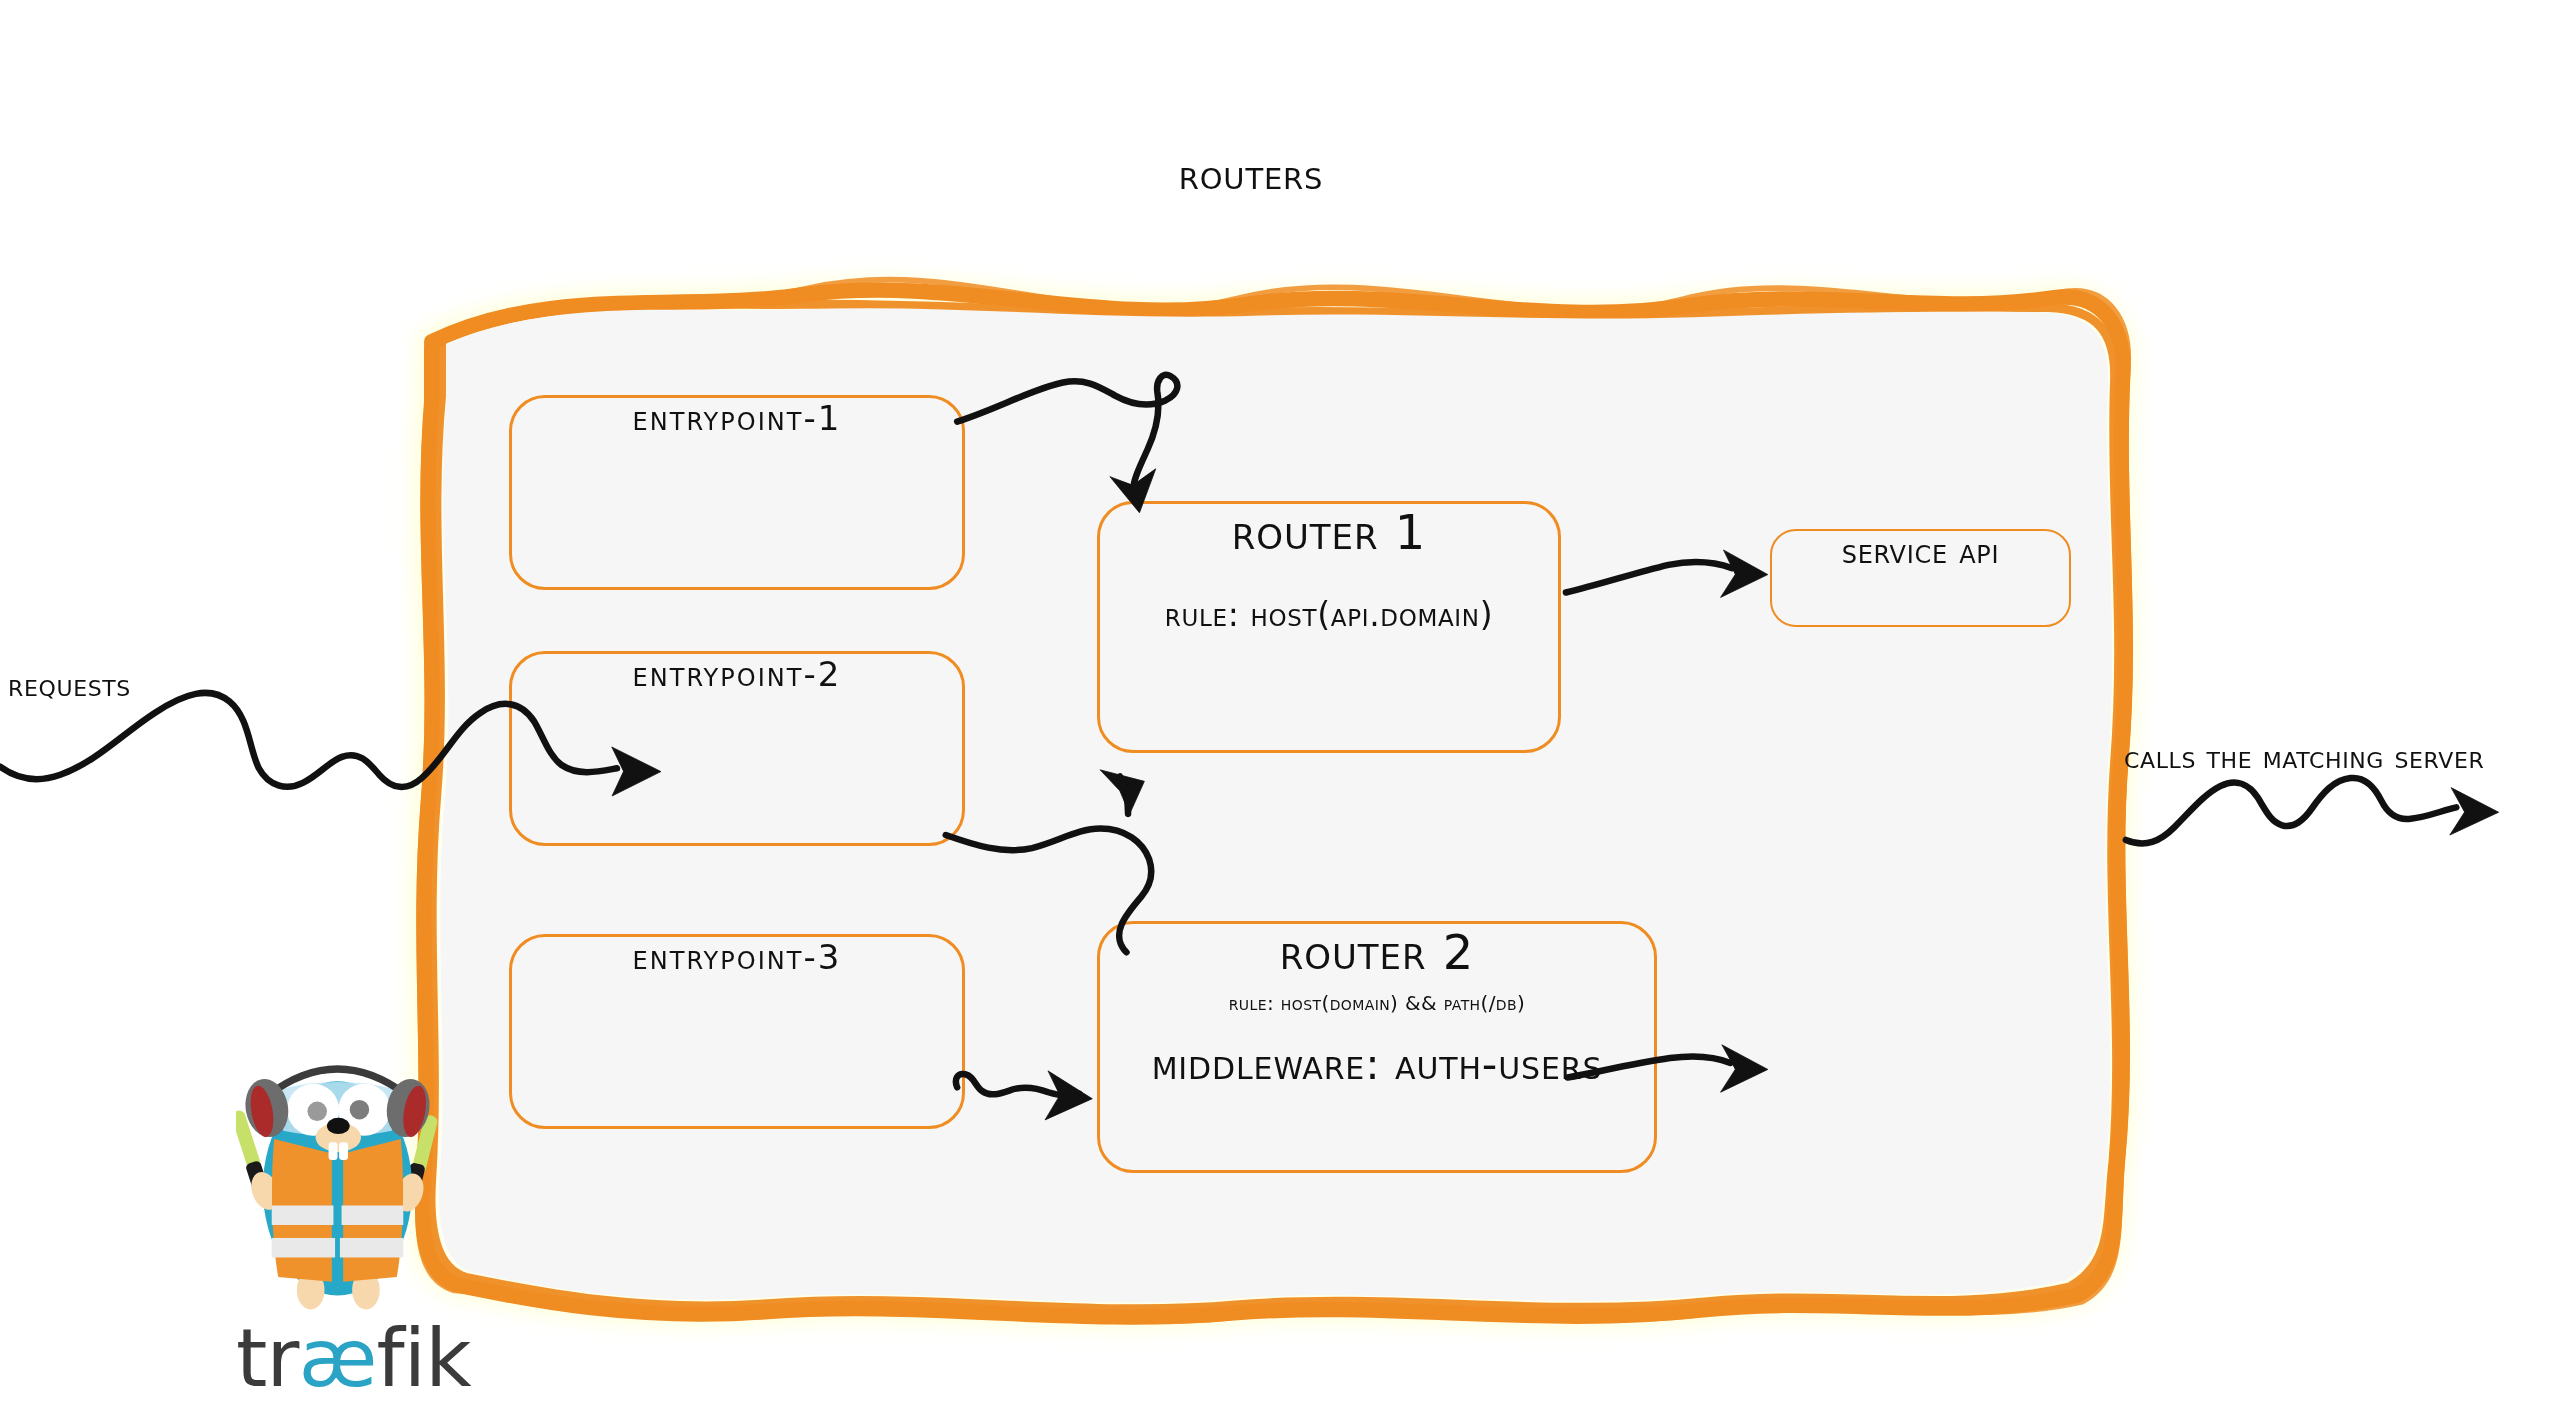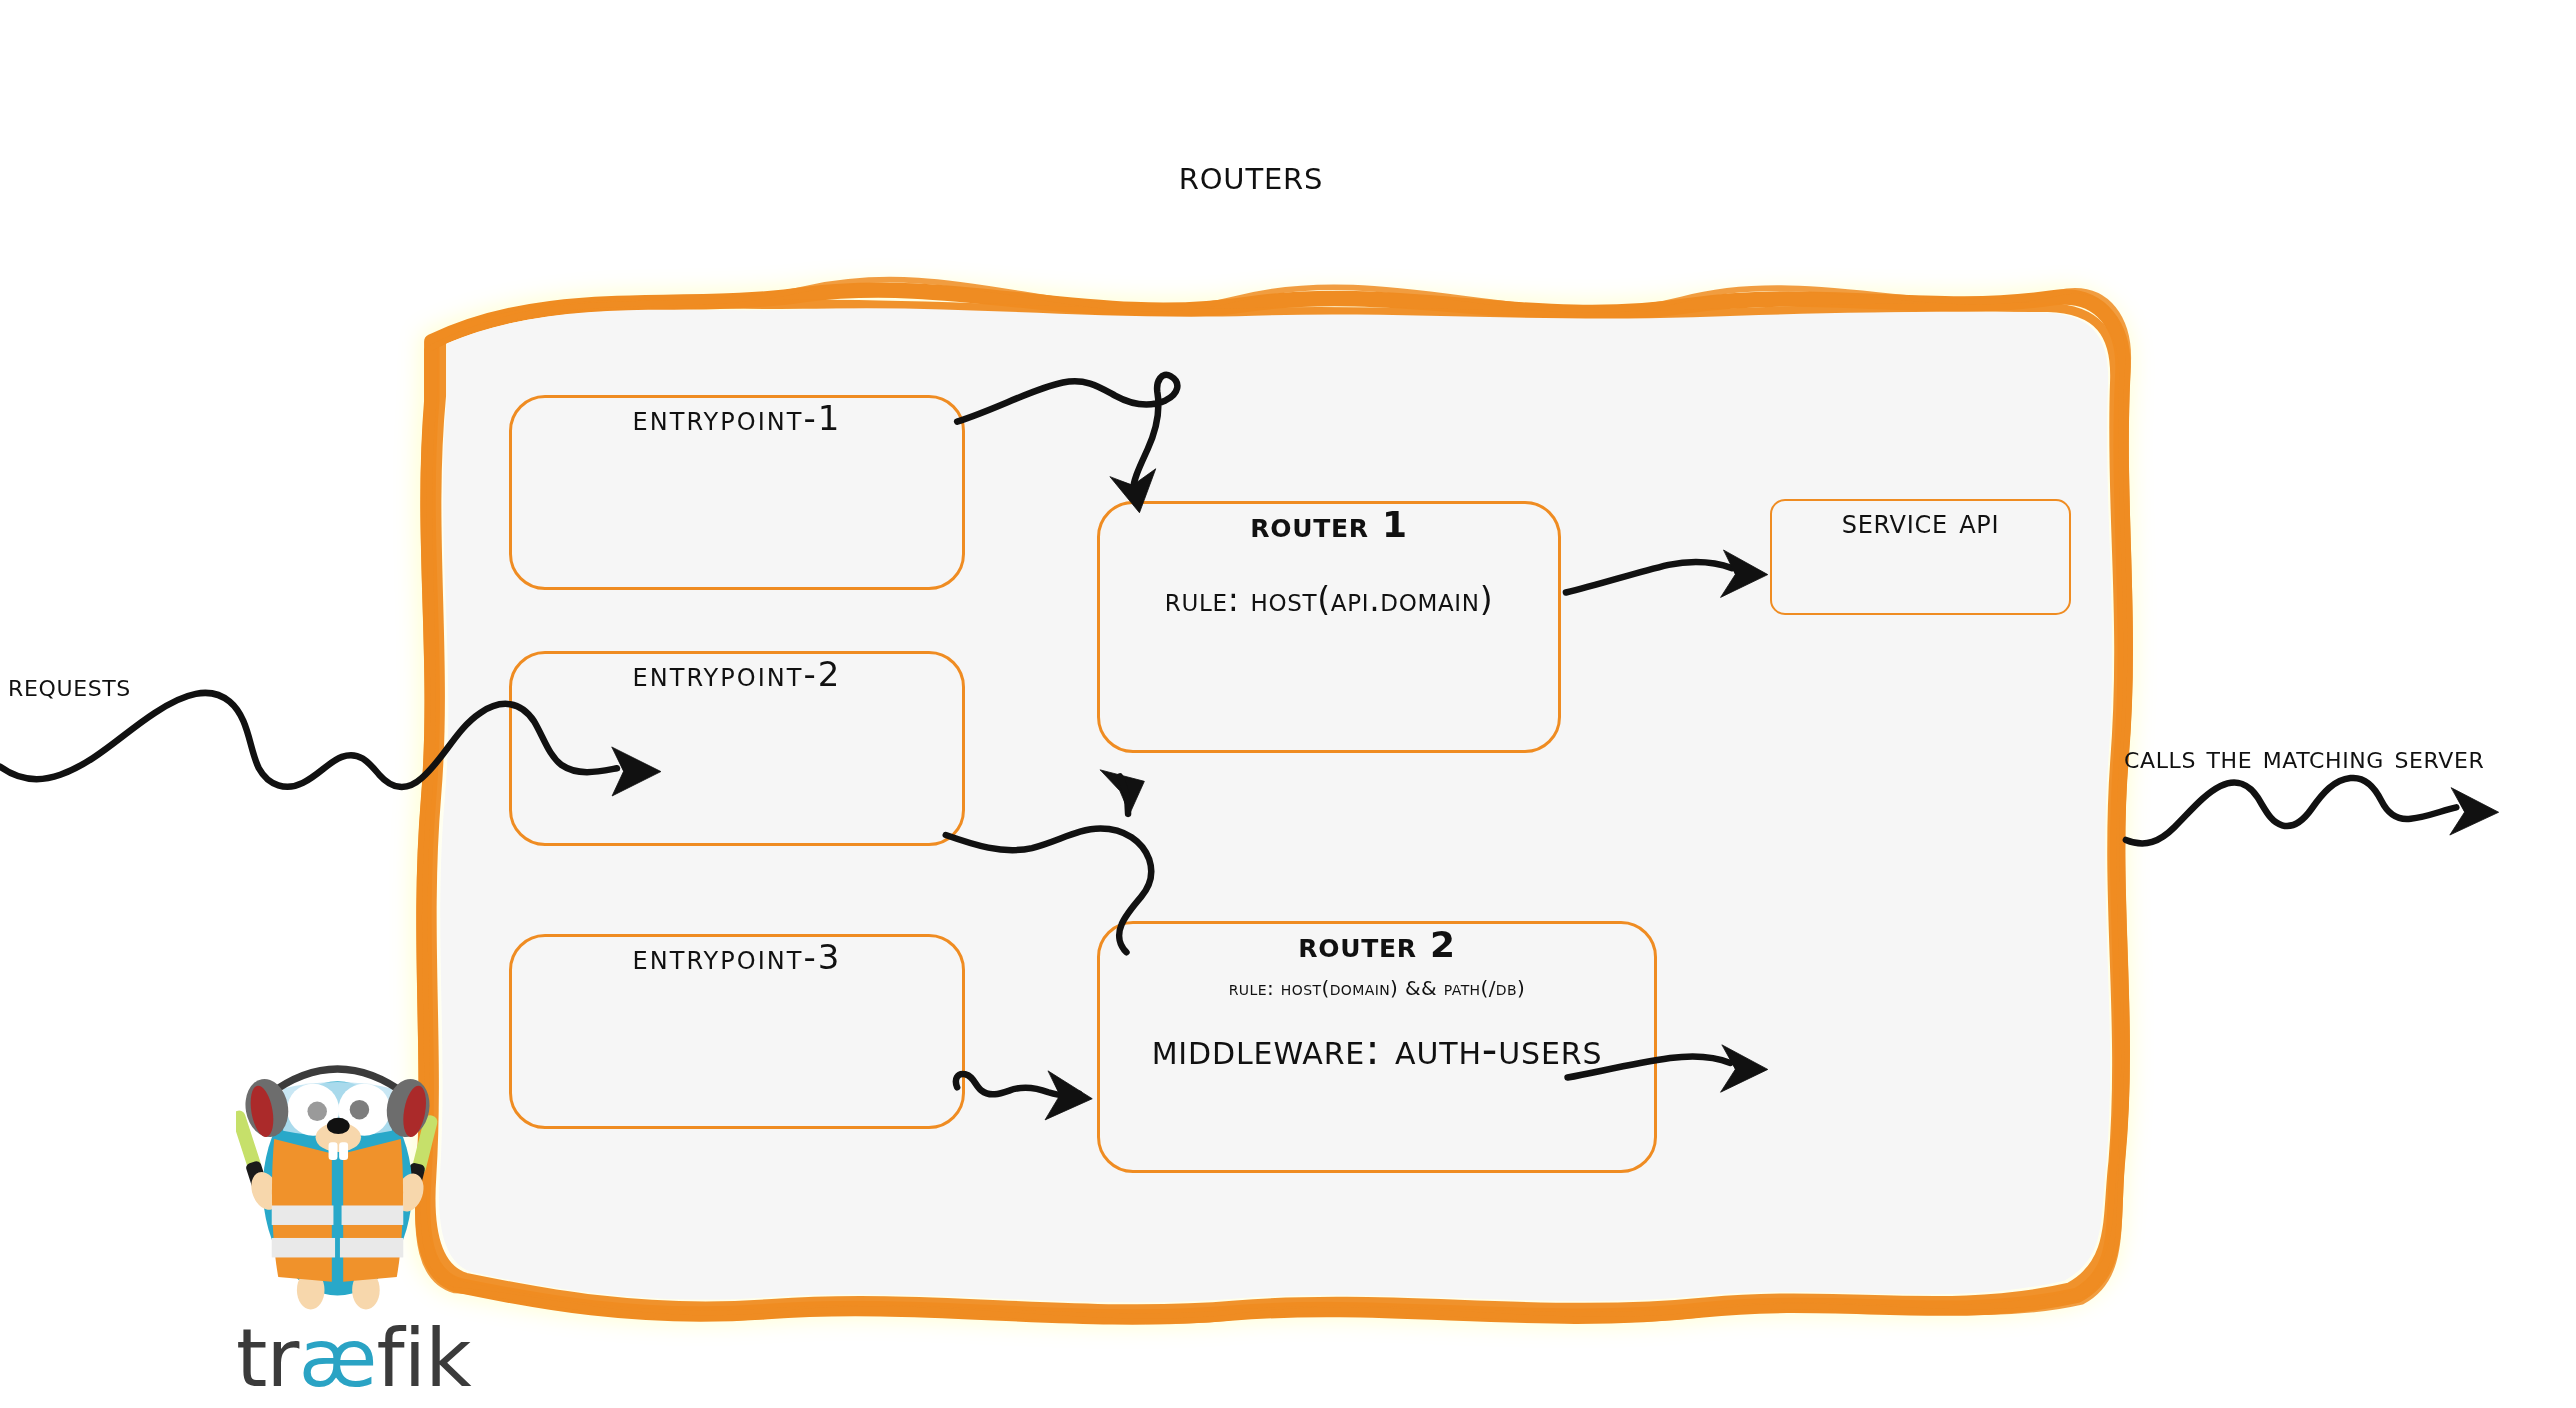--- a/index.html
+++ b/index.html
@@ -77,26 +77,26 @@
   .node.thin { border-width: 2.4px; }
 
   .ep { width: 456px; height: 195px; }
   #ep1 { left: 509px;  top: 395px; }
   #ep2 { left: 509px;  top: 651px; }
   #ep3 { left: 509px;  top: 934px; }
   .ep .label { font-size: 34px; letter-spacing: 0.06em; }
 
   #router1 { left: 1097px; top: 501px;  width: 464px; height: 252px; }
   #router2 { left: 1097px; top: 921px; width: 560px; height: 252px; }
-  #router1 .title, #router2 .title { font-size: 36px; margin-bottom: 6.5px; font-weight: bold; }
+  #router1 .title, #router2 .title { font-size: 48px; margin-bottom: 6.5px; }
   #router1 .rule { font-size: 33px; margin-top: 28px; }
   #router2 .rule { font-size: 20px; margin-top: 4.9px; }
   #router2 .mw  { font-size: 43px; margin-top: 24px; }
 
-  #svcapi  { left: 1770px; top: 499px;  width: 301px; height: 116px; border-radius: 15px; }
+  #svcapi  { left: 1770px; top: 529px;  width: 301px; height: 98px; border-radius: 26px; }
   #svcapi .label { font-size: 34px; }
   #svcdash { left: 1770px; top: 977px; width: 301px; height: 179px; border-radius: 33px; }
   #svcdash .l1, #svcdash .l2 { font-size: 34px; line-height: 1.25; }
   #svcdash .inner { text-align: left; }
 
   
   .side-label {
     position: absolute;
     font-size: 31px;
   }

